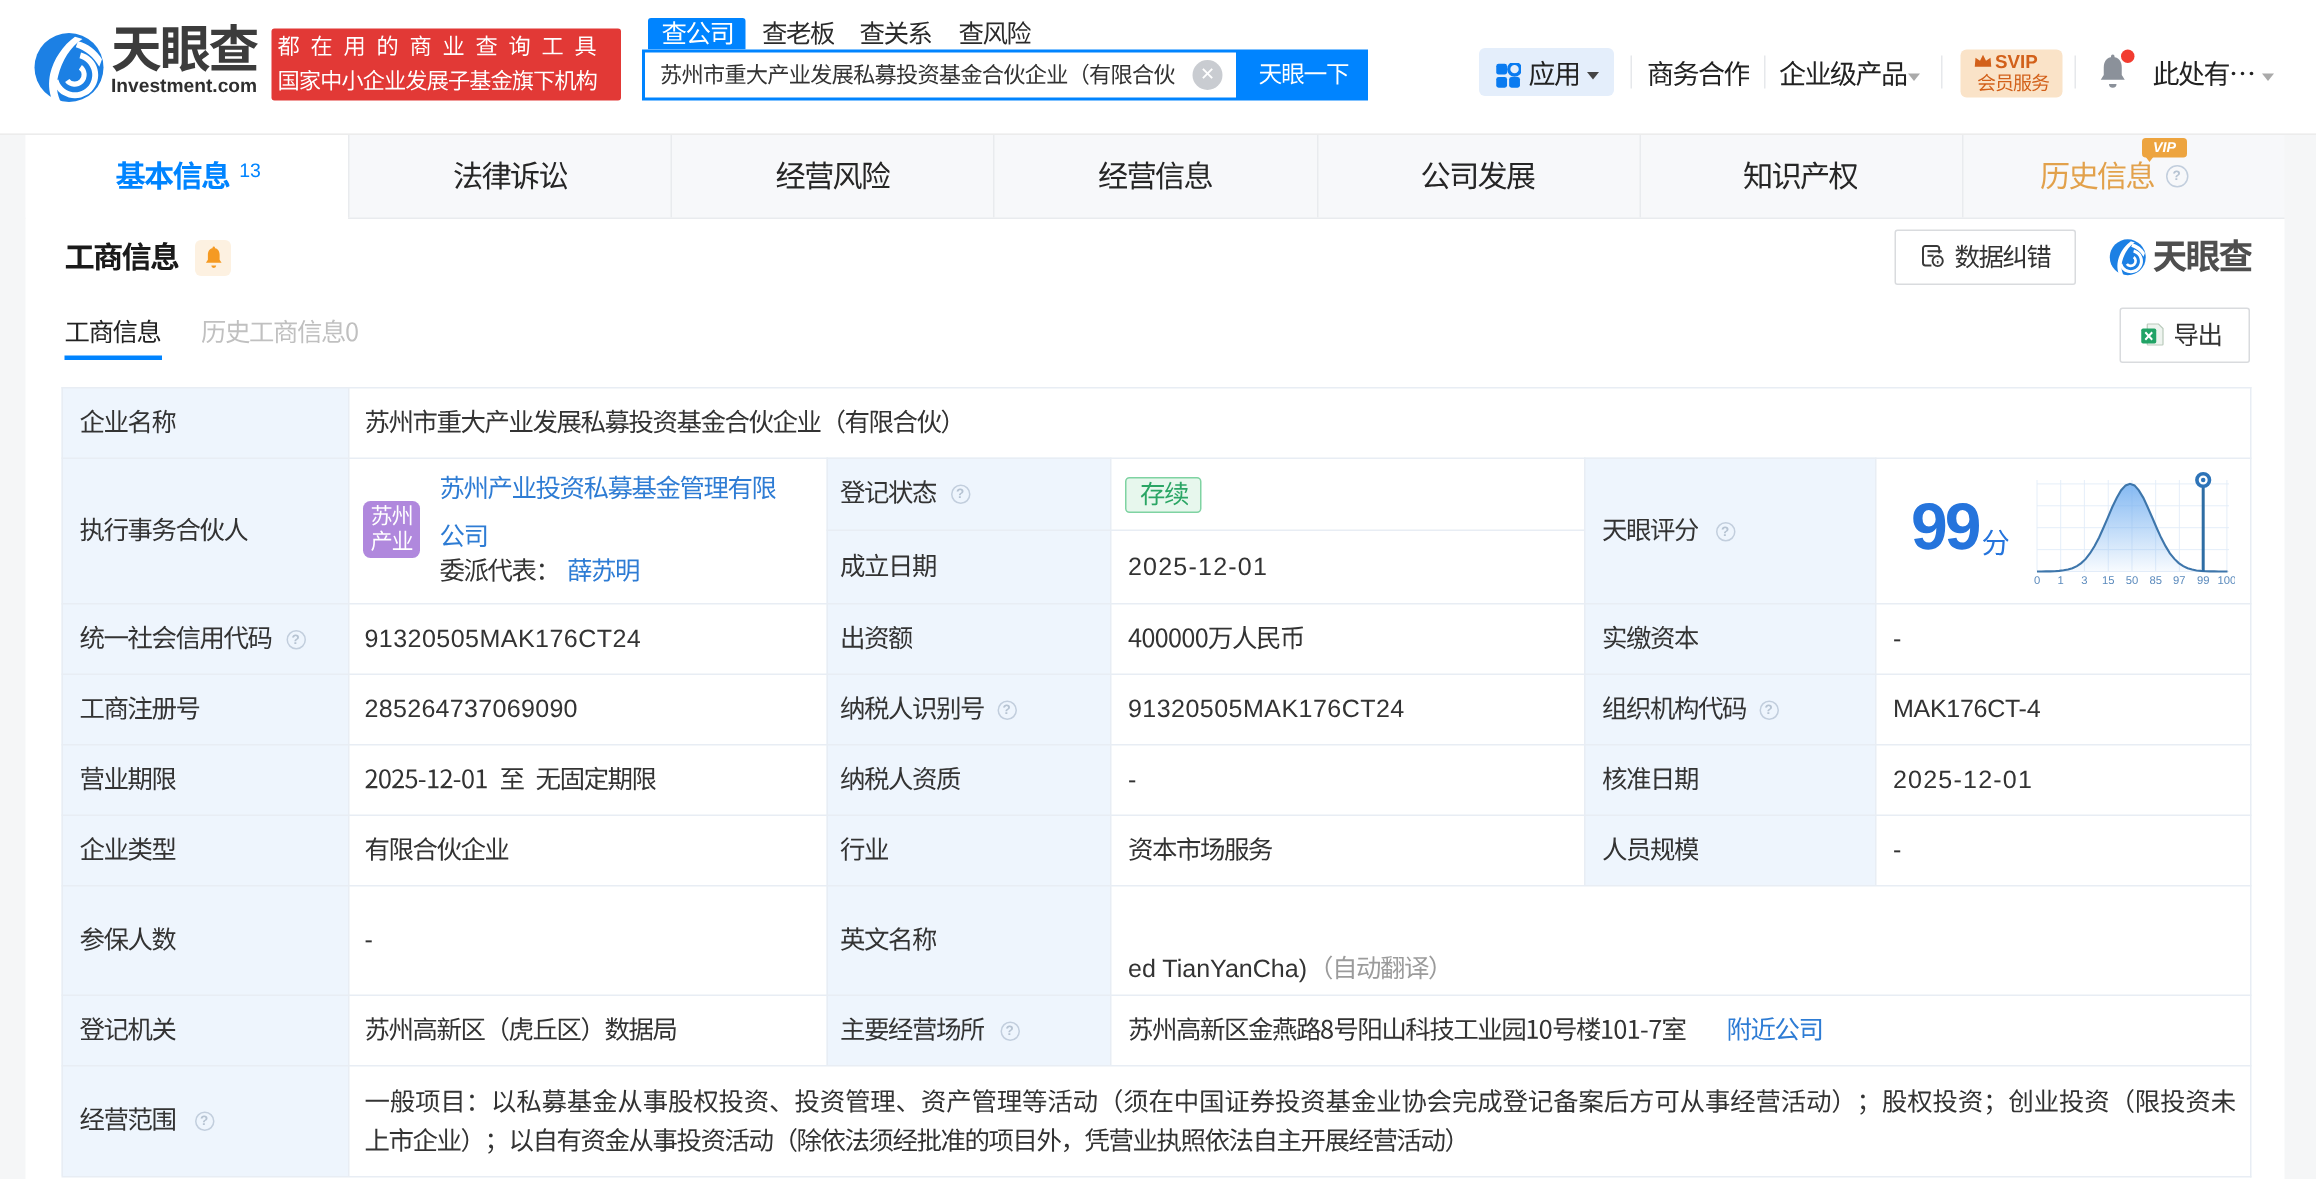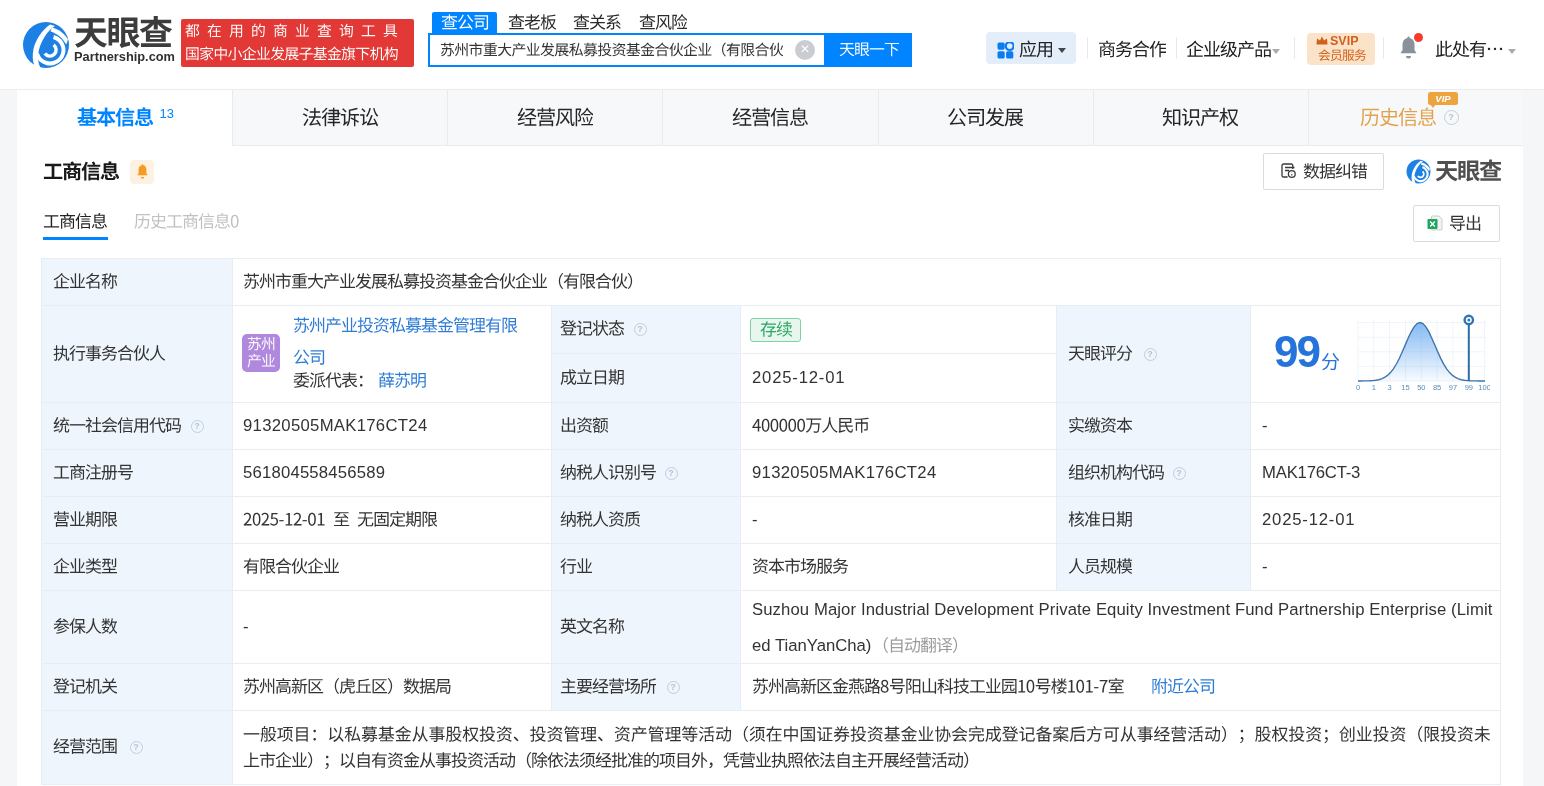--- a/index.html
+++ b/index.html
@@ -236,21 +236,21 @@
       <svg width="98" height="48" viewBox="0 0 98 48">
         <g transform="translate(0,35.89) scale(0.1696)">
           <g fill="#3c3c3c">
             <use href="#g0" x="0"></use>
             <use href="#g1" x="192"></use>
             <use href="#g2" x="383"></use>
           </g>
         </g>
       </svg>
     </div>
-    <div class="a" style="left:74px;top:46.5px;font:12.8px 'Liberation Sans',sans-serif;font-weight:700;line-height:19px;color:#2f2f2f;white-space:pre">Partnership.com</div>
+    <div class="a" style="left:74px;top:46.5px;font:12.8px 'Liberation Sans',sans-serif;font-weight:700;line-height:19px;color:#2f2f2f;white-space:pre">Investment.com</div>
     <div class="a" style="left:181px;top:19px;width:233px;height:48px;background:#e23936;border-radius:2px"></div>
     <div class="a" style="left:184.5px;top:21.0px">
       <svg width="220" height="21" viewBox="0 0 220 21">
         <g transform="translate(0,15.14) scale(0.0742)">
           <g fill="#fff">
             <use href="#g3" x="0"></use>
             <use href="#g4" x="296"></use>
             <use href="#g5" x="593"></use>
             <use href="#g6" x="889"></use>
             <use href="#g7" x="1186"></use>
@@ -998,21 +998,21 @@
           <g fill="#333">
             <use href="#g11" x="0"></use>
             <use href="#g7" x="189"></use>
             <use href="#g129" x="377"></use>
             <use href="#g130" x="566"></use>
             <use href="#g131" x="755"></use>
           </g>
         </g>
       </svg>
     </div>
-    <div class="a" style="left:243px;top:460.0px;font:16.7px 'Liberation Sans',sans-serif;letter-spacing:0.2px;line-height:25px;color:#333;white-space:pre">561804558456589</div>
+    <div class="a" style="left:243px;top:460.0px;font:16.7px 'Liberation Sans',sans-serif;letter-spacing:0.2px;line-height:25px;color:#333;white-space:pre">285264737069090</div>
     <div class="a" style="left:560px;top:460.5px">
       <svg width="96" height="24" viewBox="0 0 96 24">
         <g transform="translate(0,17.44) scale(0.0848)">
           <g fill="#333">
             <use href="#g132" x="0"></use>
             <use href="#g133" x="189"></use>
             <use href="#g96" x="377"></use>
             <use href="#g77" x="566"></use>
             <use href="#g134" x="755"></use>
             <use href="#g131" x="943"></use>
@@ -1030,21 +1030,21 @@
             <use href="#g136" x="189"></use>
             <use href="#g25" x="377"></use>
             <use href="#g26" x="566"></use>
             <use href="#g101" x="755"></use>
             <use href="#g120" x="943"></use>
           </g>
         </g>
       </svg>
     </div>
     <div class="a" style="left:1172.5px;top:466.5px;width:11px;height:11px;border:1px solid #c2cedd;border-radius:50%;color:#b6c3d2;font:bold 9px Liberation Sans;text-align:center;line-height:11px">?</div>
-    <div class="a" style="left:1262px;top:460.0px;font:16.7px 'Liberation Sans',sans-serif;letter-spacing:-0.2px;line-height:25px;color:#333;white-space:pre">MAK176CT-3</div>
+    <div class="a" style="left:1262px;top:460.0px;font:16.7px 'Liberation Sans',sans-serif;letter-spacing:-0.2px;line-height:25px;color:#333;white-space:pre">MAK176CT-4</div>
     <div class="a" style="left:53px;top:507.5px">
       <svg width="64" height="24" viewBox="0 0 64 24">
         <g transform="translate(0,17.44) scale(0.0848)">
           <g fill="#333">
             <use href="#g73" x="0"></use>
             <use href="#g8" x="189"></use>
             <use href="#g115" x="377"></use>
             <use href="#g49" x="566"></use>
           </g>
         </g>
@@ -1182,21 +1182,20 @@
         <g transform="translate(0,17.44) scale(0.0848)">
           <g fill="#333">
             <use href="#g155" x="0"></use>
             <use href="#g156" x="189"></use>
             <use href="#g90" x="377"></use>
             <use href="#g91" x="566"></use>
           </g>
         </g>
       </svg>
     </div>
-    <div class="a" style="left:752px;top:597.0px;font:16.7px 'Liberation Sans',sans-serif;letter-spacing:0.1px;line-height:25px;color:#333;white-space:pre">Suzhou Major Industrial Development Private Equity Investment Fund Partnership Enterprise (Limit</div>
     <div class="a" style="left:752px;top:633.0px;font:16.7px 'Liberation Sans',sans-serif;line-height:25px;color:#333;white-space:pre">ed TianYanCha)</div>
     <div class="a" style="left:872.17646484375px;top:633.5px">
       <svg width="96" height="24" viewBox="0 0 96 24">
         <g transform="translate(0,17.44) scale(0.0848)">
           <g fill="#9b9b9b">
             <use href="#g47" x="0"></use>
             <use href="#g157" x="189"></use>
             <use href="#g158" x="377"></use>
             <use href="#g159" x="566"></use>
             <use href="#g160" x="755"></use>

